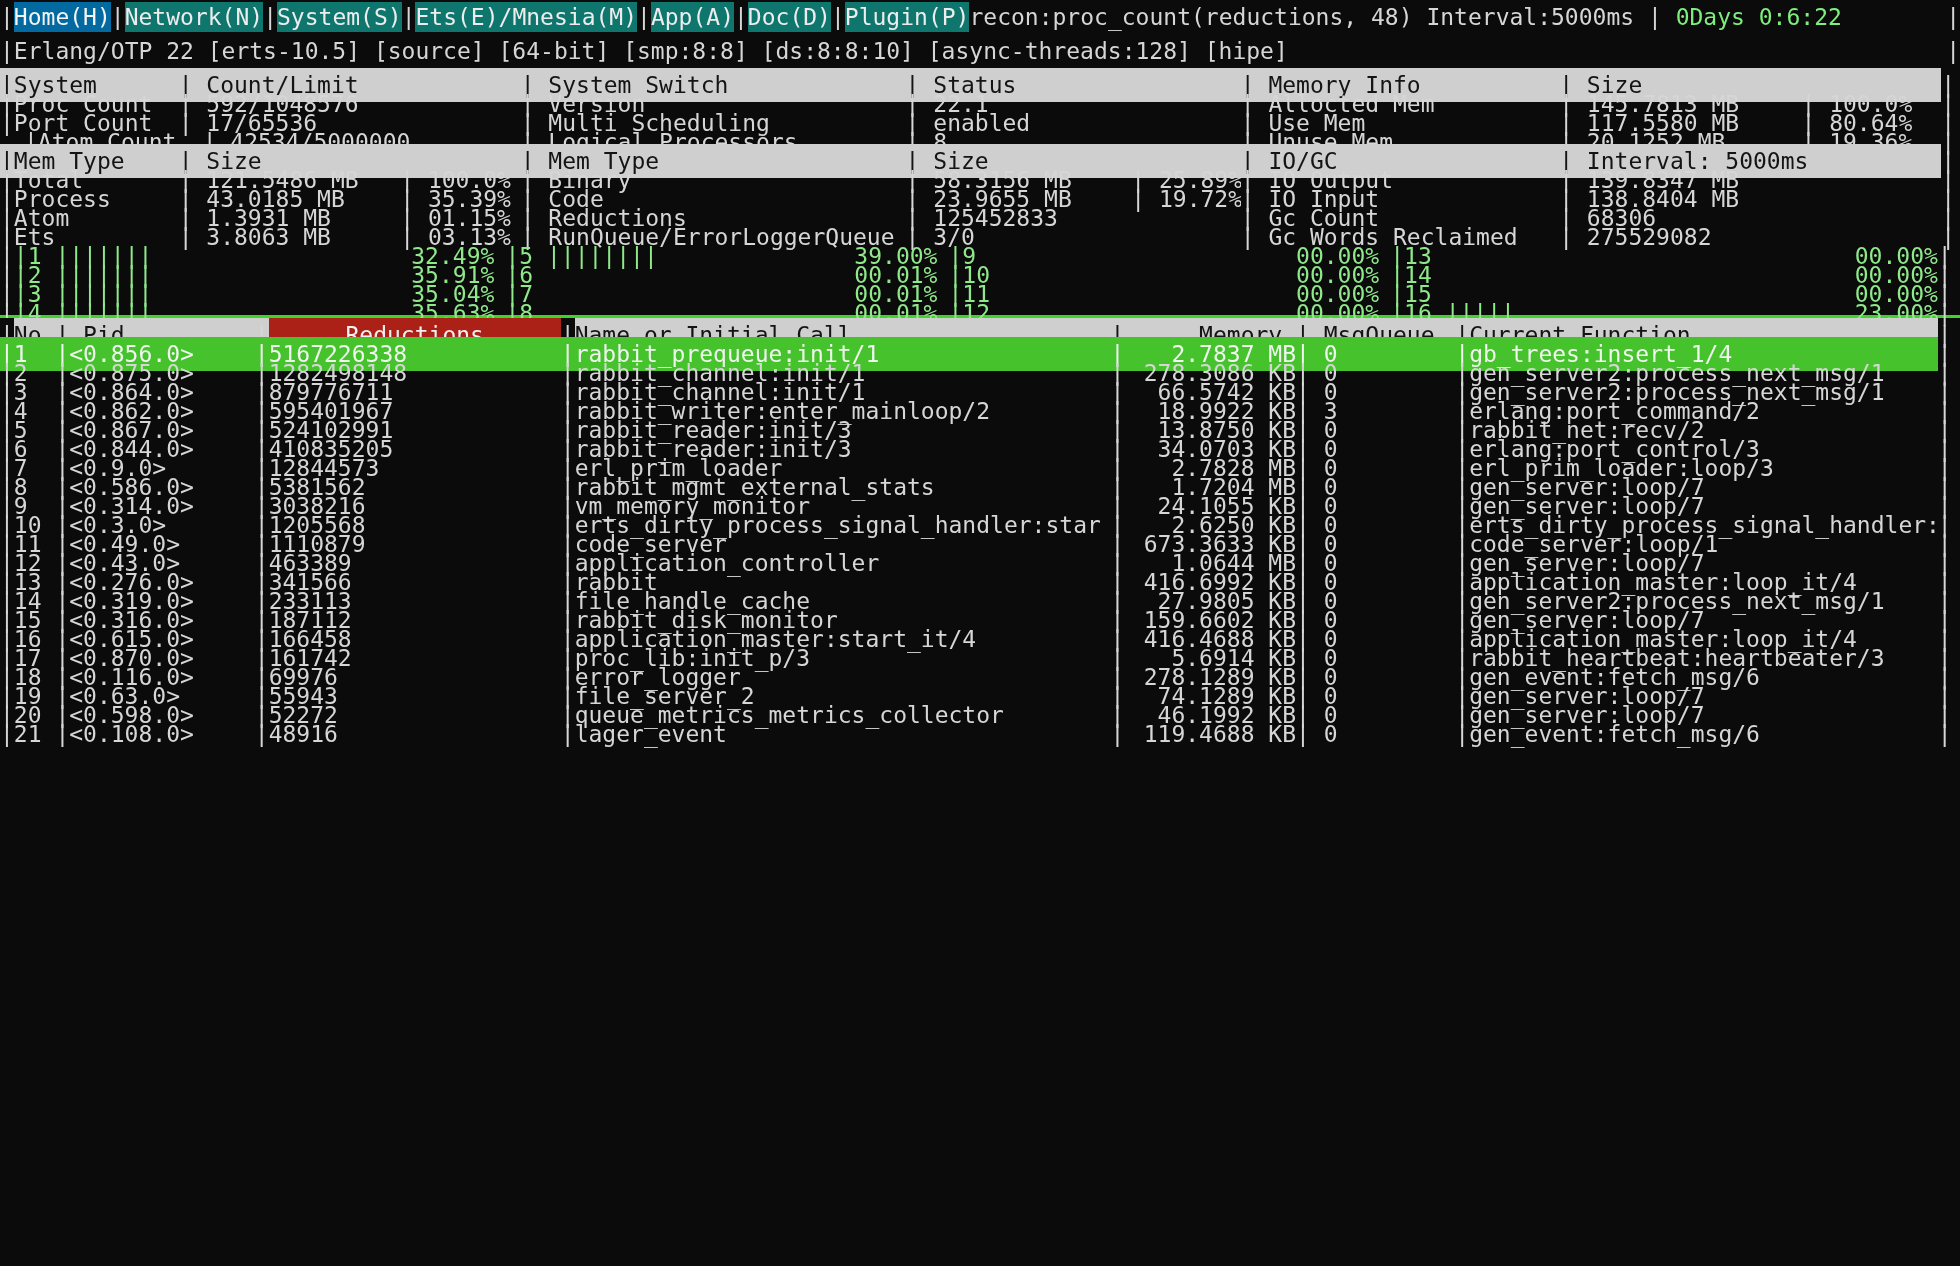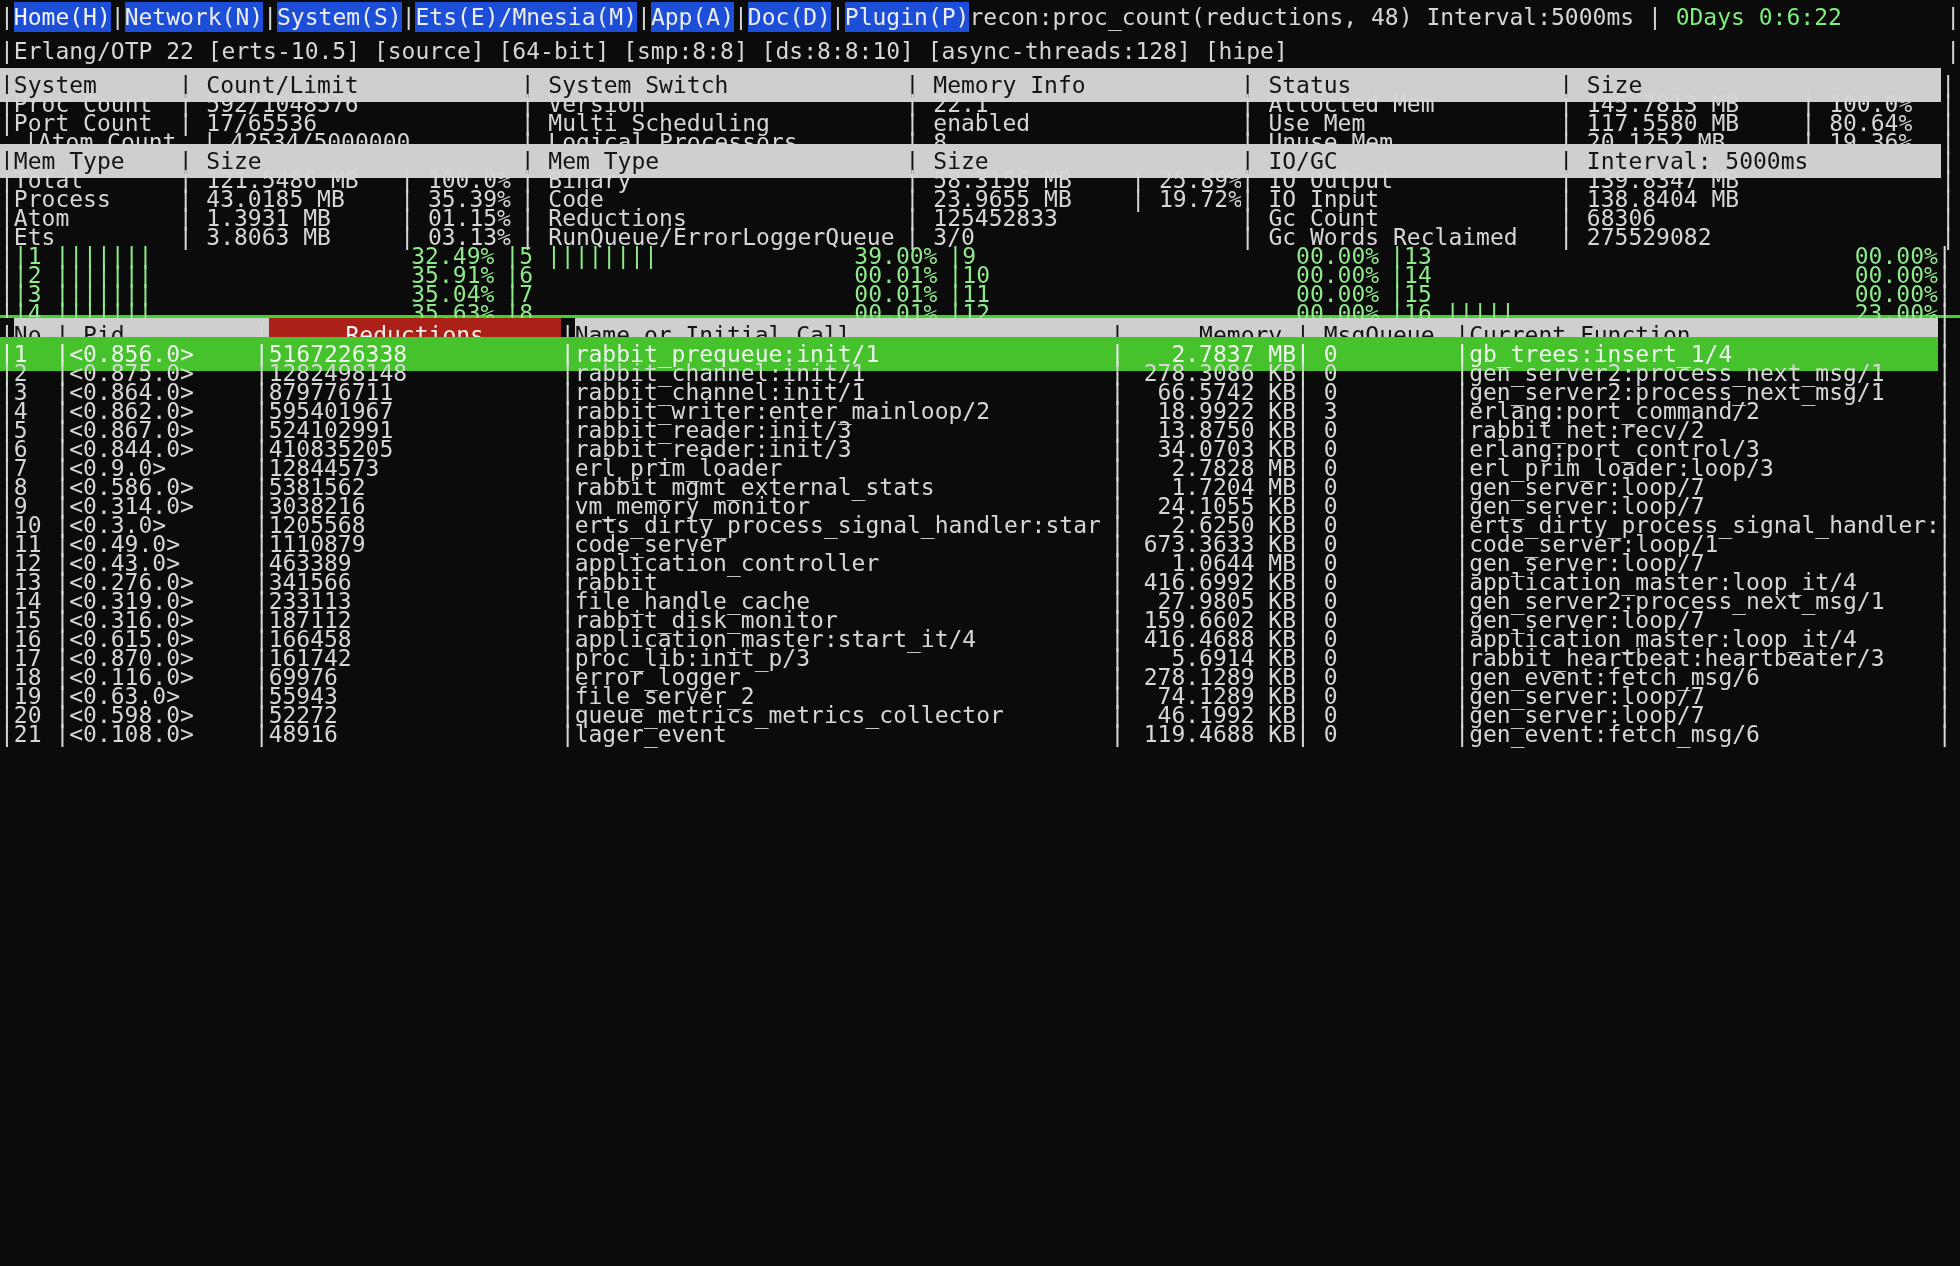--- a/index.html
+++ b/index.html
@@ -26,22 +26,22 @@
   .span2 { grid-column: span 2; text-align: center; }
 
   
   .r-sys  { grid-template-columns: 12.9ch 24.7ch 27.8ch 24.2ch 23ch 17.5ch 10.1ch 1fr; }
   .r-mem  { grid-template-columns: 12.9ch 16ch 8.7ch 27.8ch 16.3ch 7.9ch 23ch 27.6ch 1fr; }
   .r-proc { grid-template-columns: 4ch 14.4ch 22.1ch 39.7ch 13.4ch 11.5ch 1fr 1.6ch; }
   .r-sched{ grid-template-columns: 1ch 35.5ch 32ch 31.9ch 1fr 1.6ch; }
 
   
   .chip { display:inline-block; line-height:30px; }
-  .chip.active { background:#1d4ed8; color:#f4f4f4; }
-  .chip.idle   { background:#1d4ed8; color:#ededed; }
+  .chip.active { background:#0369a1; color:#f4f4f4; }
+  .chip.idle   { background:#0f766e; color:#ededed; }
   .uptime { color:#7def7d; }
 
   
   .hdr .cell { background:#cfcfcf; color:#141414; }
   .hdr .endpipe { background:transparent; color:#d6d6d6; }
 
   
   .u { box-shadow: inset 0 -3px 0 #d9d9d9; padding-left: 24px; }
 
   
@@ -79,22 +79,22 @@
   <div class="flexrow">
     <span class="pipe"></span><span>Erlang/OTP 22 [erts-10.5] [source] [64-bit] [smp:8:8] [ds:8:8:10] [async-threads:128] [hipe]</span>
     <span class="grow"></span>
     <span class="pipe"></span>
   </div>
 
   <div class="row r-sys hdr">
     <div class="cell c0"><span>System</span></div>
     <div class="cell c"><span>Count/Limit</span></div>
     <div class="cell c"><span>System Switch</span></div>
+    <div class="cell c"><span>Status</span></div>
     <div class="cell c"><span>Memory Info</span></div>
-    <div class="cell c"><span>Status</span></div>
     <div class="cell c span2"><span>Size</span></div>
     <div class="endpipe"></div>
   </div>
 
   <div class="row r-sys">
     <div class="cell c0"><span>Proc Count</span></div>
     <div class="cell c"><span>592/1048576</span></div>
     <div class="cell c"><span>Version</span></div>
     <div class="cell c"><span>22.1</span></div>
     <div class="cell c"><span>Allocted Mem</span></div>

